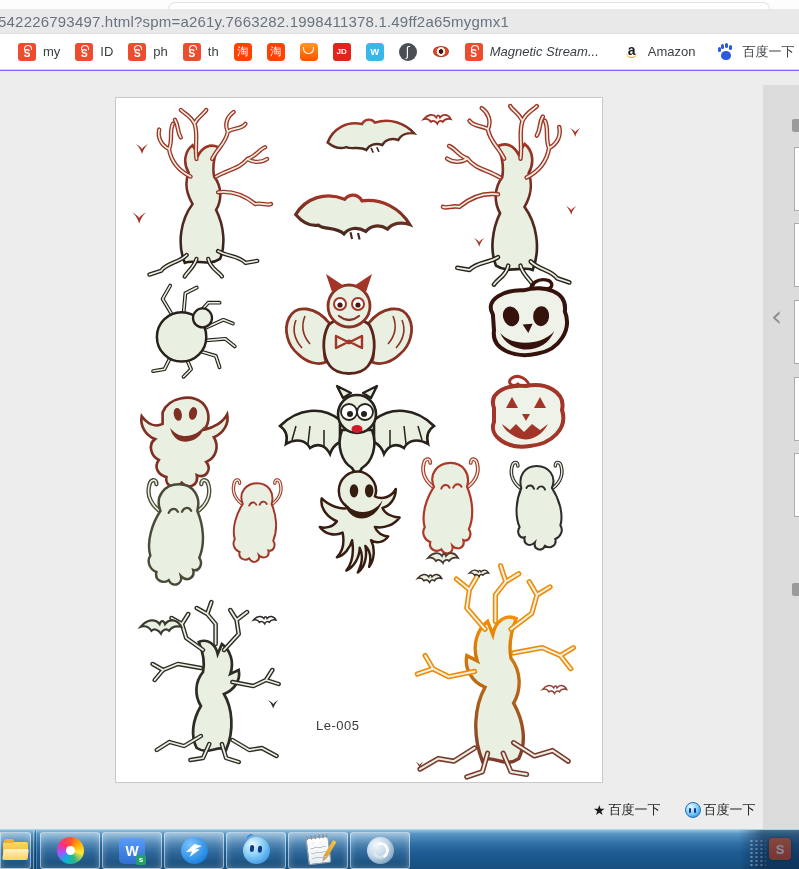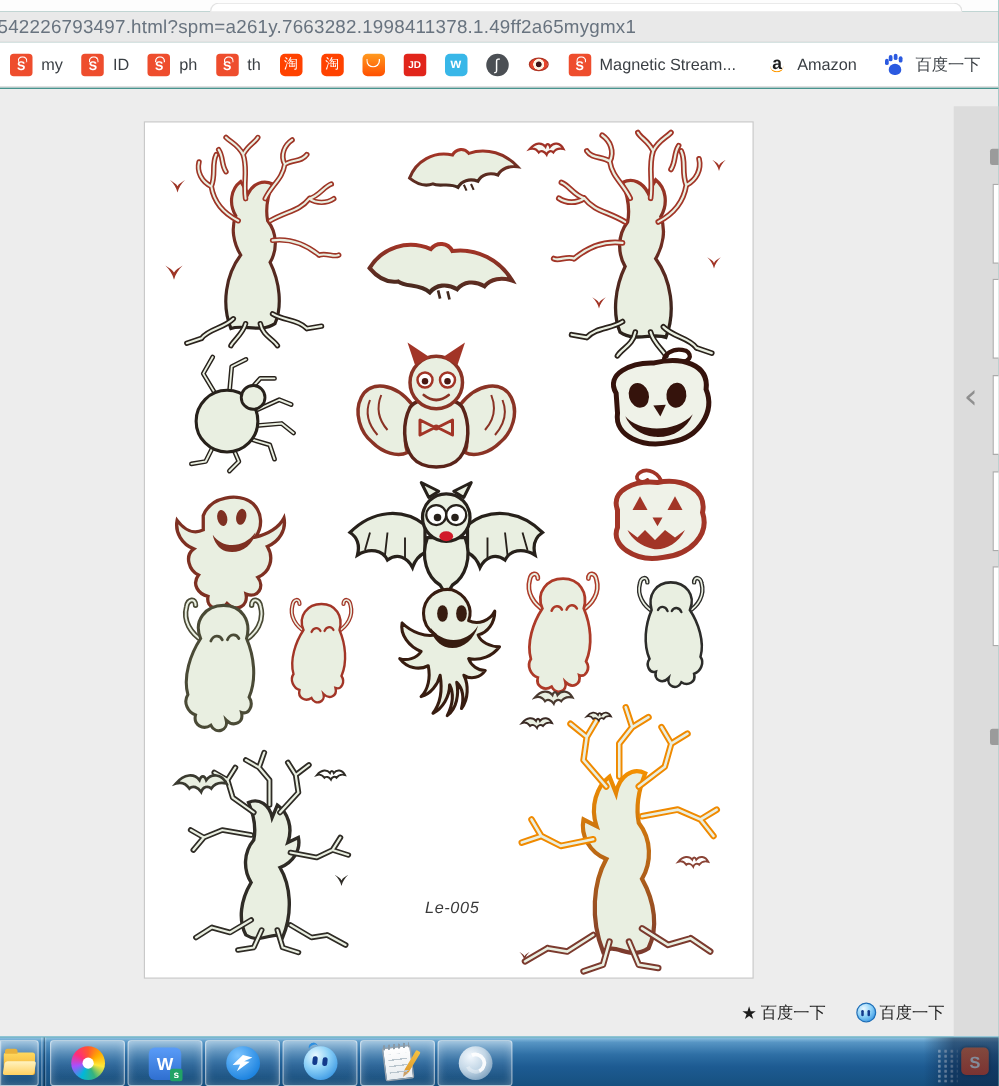--- a/index.html
+++ b/index.html
@@ -1,26 +1,26 @@
 <!DOCTYPE html>
 <html><head>
 <meta charset="utf-8">
 <style>
   html,body{margin:0;padding:0;background:#fff;}
   .screen{position:relative;width:799px;height:869px;overflow:hidden;
-          font-family:"Liberation Sans",sans-serif;background:#0f766e;}
+          font-family:"Liberation Sans",sans-serif;background:#8b5cf6;}
   
   .tabstrip{position:absolute;left:0;top:0;width:799px;height:9px;background:#fdfdfd;}
   .tab-curve{position:absolute;left:168px;top:2px;width:600px;height:8px;
              border:1px solid #e3e3e3;border-bottom:none;border-radius:7px 7px 0 0;background:#fff;}
   .urlbar{position:absolute;left:0;top:9px;width:799px;height:24px;background:#e9e9e9;
           border-bottom:1px solid #dedede;display:flex;align-items:center;overflow:hidden;}
   .url{font-size:15px;color:#68737f;white-space:nowrap;margin-left:-2px;letter-spacing:.2px;}
   .bmbar{position:absolute;left:0;top:34px;width:799px;height:36px;background:#fff;
-         border-bottom:1px solid #d8d8d8;display:flex;align-items:center;padding-left:8px;box-sizing:border-box;}
+         border-bottom:1px solid #d8d8d8;display:flex;align-items:center;padding-left:18px;box-sizing:border-box;}
   .bm{display:flex;align-items:center;gap:7px;margin-right:15px;flex:0 0 auto;}
   .bm .bl{font-size:13px;color:#3a3f44;white-space:nowrap;}
   .bm .bl:empty{display:none;}
   .bi{position:relative;width:18px;height:18px;border-radius:3px;display:flex;
       align-items:center;justify-content:center;flex:0 0 auto;}
   .bi.shopee{background:#ee4d2d;}
   .bi.shopee::before{content:"";position:absolute;top:2px;left:6px;width:6px;height:4px;
       border:1.4px solid #fff;border-bottom:none;border-radius:4px 4px 0 0;}
   .bi.shopee::after{content:"S";color:#fff;font:700 10px/1 "Liberation Sans",sans-serif;margin-top:5px;}
   .bi.taobao{background:#ff4200;border-radius:4px;}
@@ -44,21 +44,21 @@
       border-bottom:1.7px solid #ff9900;border-radius:0 0 9px 9px;}
   .bi.baidu{background:transparent;}
   .bi.baidu::before{content:"";position:absolute;top:1px;left:4px;width:3px;height:5px;border-radius:2px;
       background:#2b5ae0;box-shadow:4px -1px 0 #2b5ae0,8px 1px 0 #2b5ae0,-3px 3px 0 #2b5ae0;}
   .bi.baidu::after{content:"";position:absolute;bottom:1px;left:4px;width:10px;height:9px;
       background:#2b5ae0;border-radius:50% 50% 45% 45%;}
   
   .content{position:absolute;left:0;top:71px;width:799px;height:758px;background:#ededed;}
   .product{position:absolute;left:115px;top:26px;width:486px;height:684px;background:#fff;
            border:1px solid #c9c9c9;box-sizing:content-box;}
-  .code{position:absolute;left:224px;top:620px;font-size:13px;color:#3a3a3a;letter-spacing:.5px;font-style:italic;}
+  .code{position:absolute;left:200px;top:620px;font-size:13px;color:#3a3a3a;letter-spacing:.5px;}
   .side{position:absolute;left:763px;top:14px;width:36px;height:744px;background:#dcdcdc;}
   .thumb{position:absolute;left:31px;width:40px;height:62px;background:#fff;border:1px solid #ababab;}
   .cap{position:absolute;left:29px;width:9px;height:13px;background:#9b9b9b;border-radius:2px;}
   .chev{position:absolute;left:771px;top:232px;font-family:"DejaVu Sans",sans-serif;
         font-size:28px;color:#8f8f8f;line-height:1;}
   .links{position:absolute;left:593px;top:730px;display:flex;align-items:center;gap:24px;
          font-size:13px;color:#222;}
   .links .fav,.links .contact{display:flex;align-items:center;gap:3px;}
   .star{font-size:14px;color:#1b1b1b;}
   .ww{width:16px;height:16px;border-radius:50%;position:relative;flex:0 0 auto;
@@ -168,21 +168,21 @@
       </div>
     <div class="bm">
         <span class="bi wish"></span>
       </div>
     <div class="bm">
         <span class="bi globe"></span>
       </div>
     <div class="bm">
         <span class="bi eye"></span>
       </div>
-    <div class="bm" style="margin-right:24px;">
+    <div class="bm" style="margin-right:24px;font-style:italic;">
         <span class="bi shopee"></span>
         <span class="bl">Magnetic Stream...</span>
       </div>
     <div class="bm" style="margin-right:22px;">
         <span class="bi amazon"></span>
         <span class="bl">Amazon</span>
       </div>
     <div class="bm" style="margin-right:18px;">
         <span class="bi baidu"></span>
         <span class="bl">百度一下</span>

